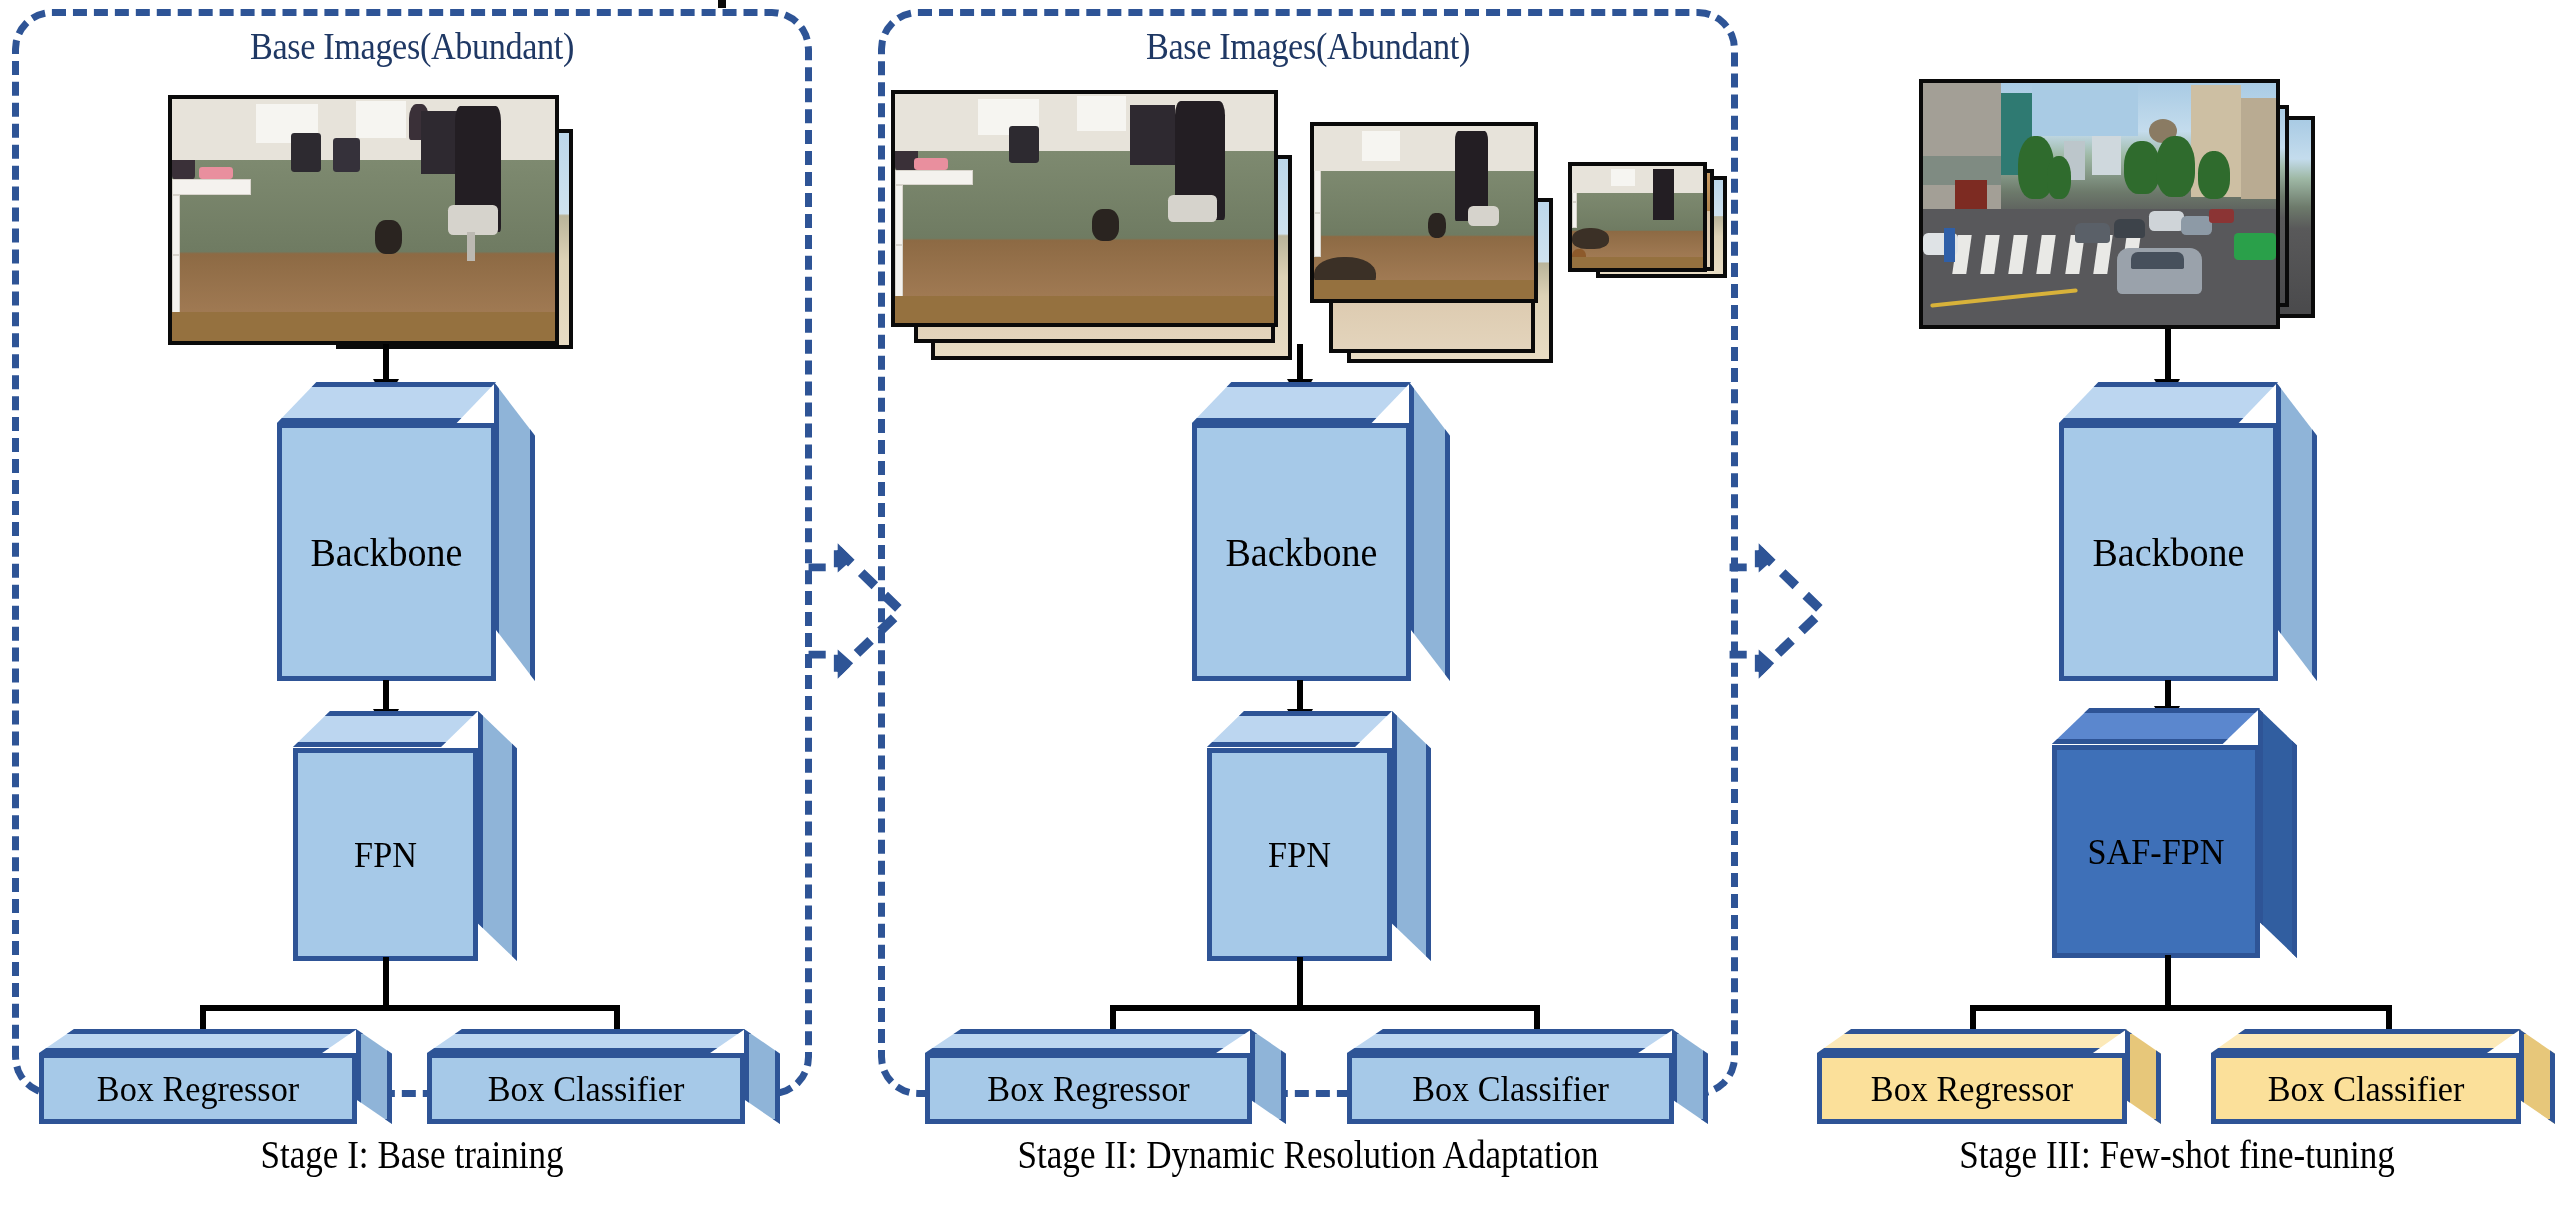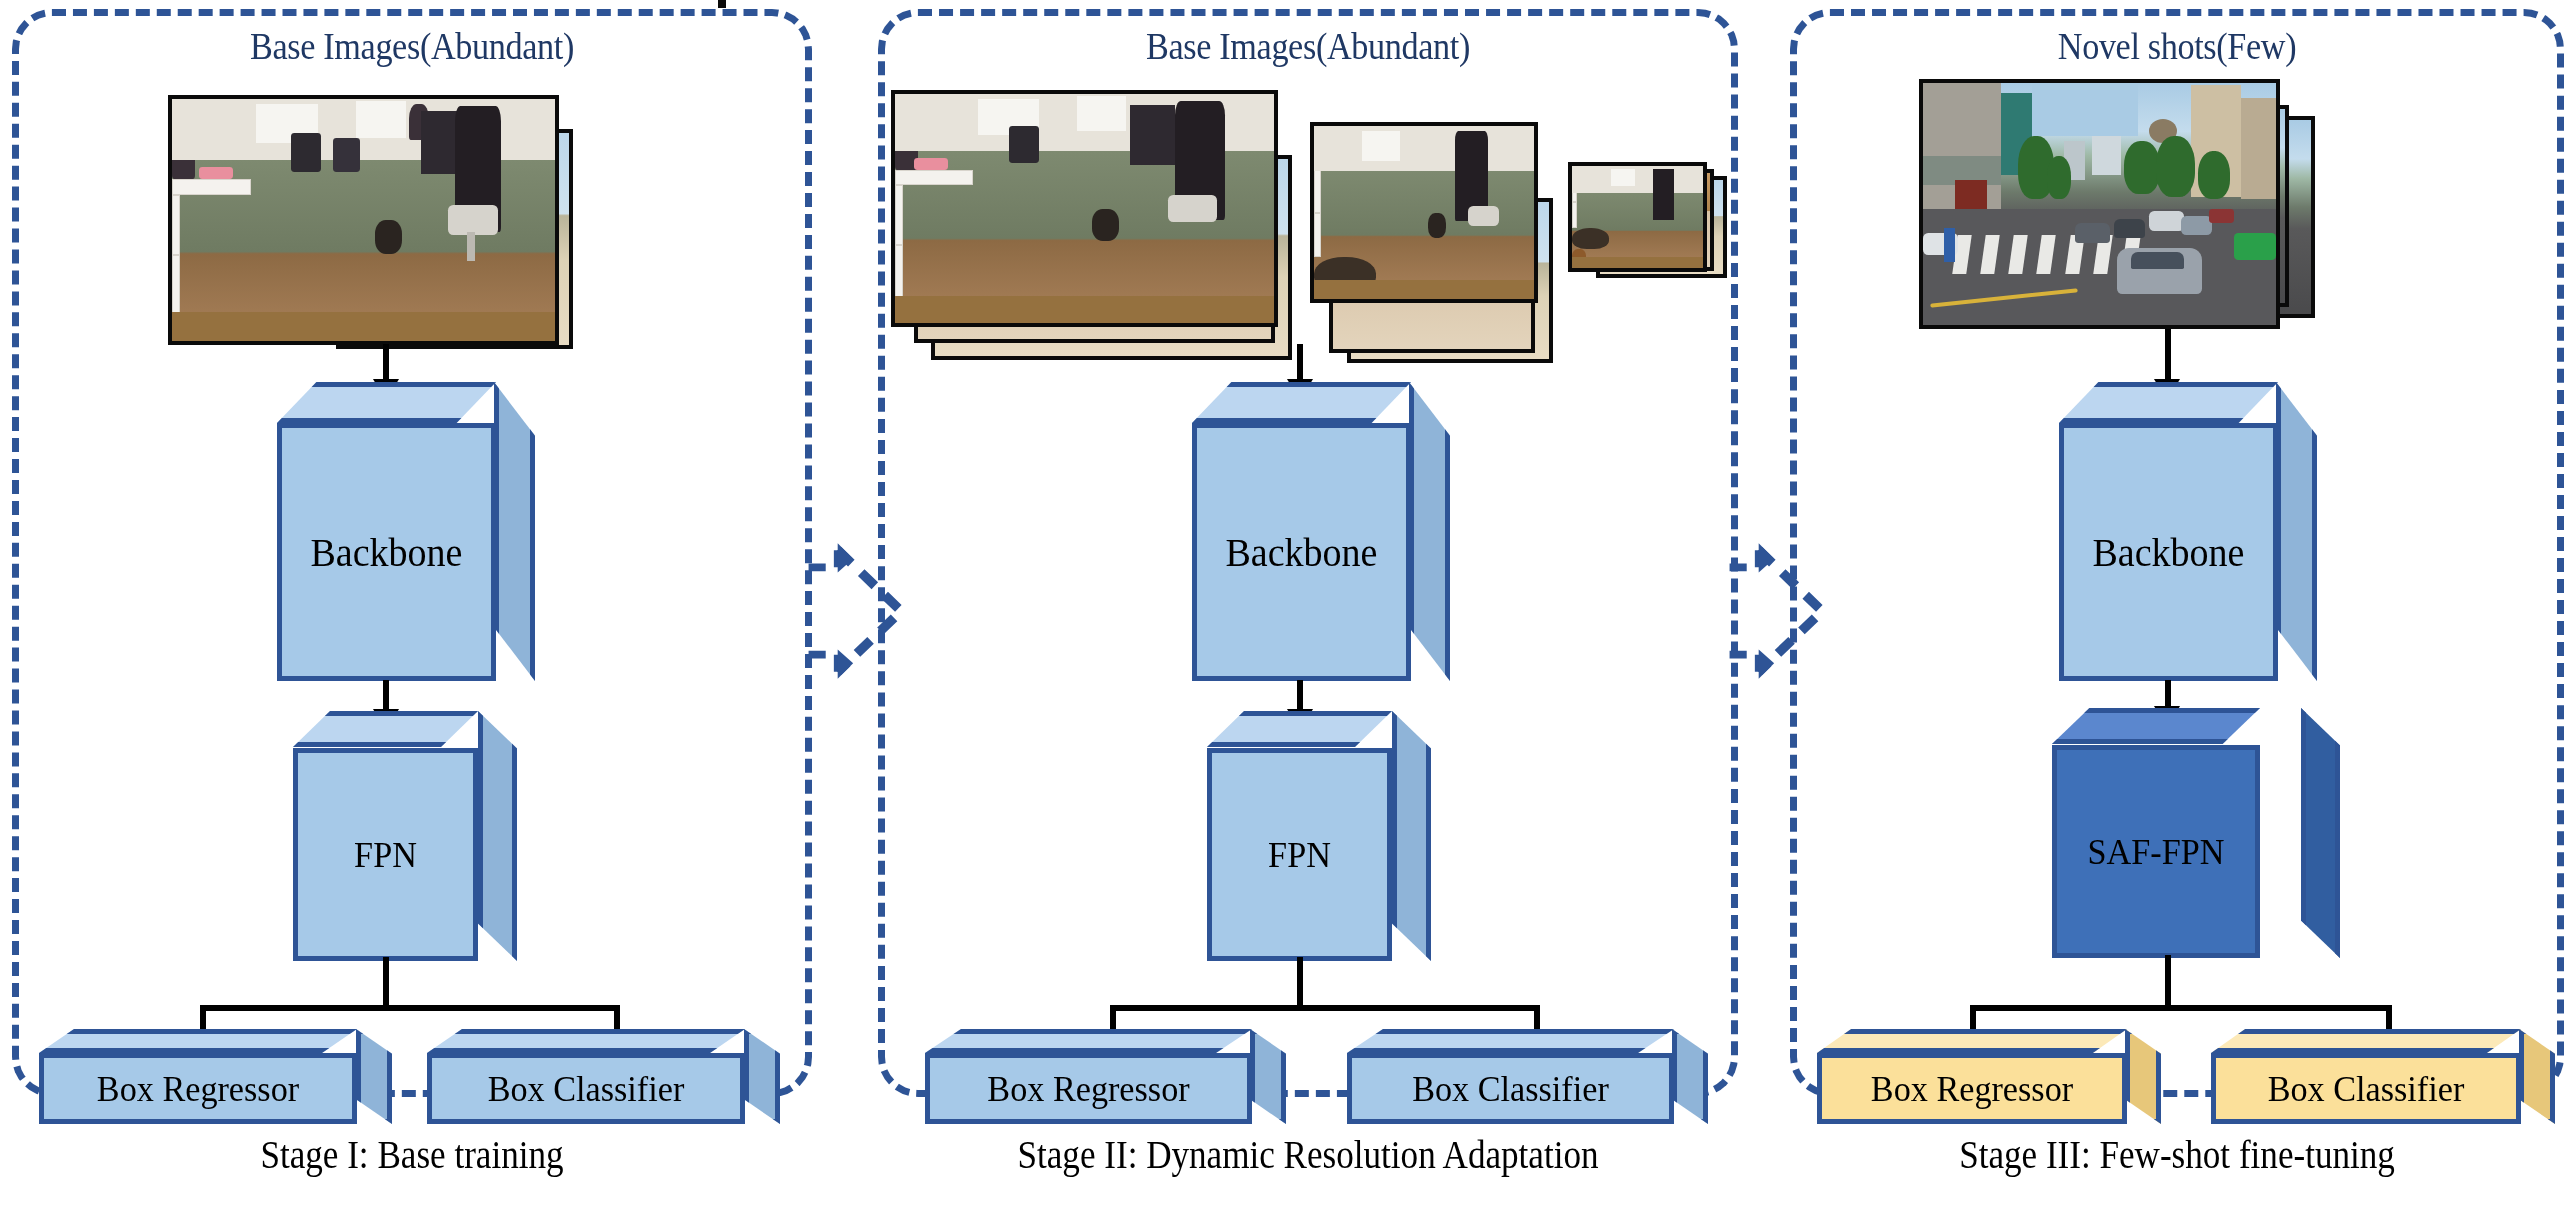--- a/index.html
+++ b/index.html
@@ -400,23 +400,20 @@
   <div class="dash-arrow" style="left:1721px;top:538px;width:120px;height:146px;">
     <svg width="120" height="146" viewBox="0 0 140 170">
       <polyline points="10,34 44,34 44,12" fill="none" stroke="#2E5496" stroke-width="9" stroke-dasharray="20 14"></polyline>
       <polyline points="10,136 44,136 44,158" fill="none" stroke="#2E5496" stroke-width="9" stroke-dasharray="20 14"></polyline>
       <path d="M44,14 L118,85 L44,156" fill="none" stroke="#2E5496" stroke-width="11" stroke-dasharray="22 16" stroke-linecap="butt"></path>
       <polygon points="44,6 44,40 62,24" fill="#2E5496"></polygon>
       <polygon points="44,164 44,130 62,146" fill="#2E5496"></polygon>
     </svg>
   </div>
 
-  <div class="stage-panel" style="left:1790px;top:8.6px;width:774px;height:1088px;">
-    <div class="panel-title">Novel shots(Few)</div>
-  </div>
 
   <div>
     <div class="photo" style="left:2065px;top:116px;width:250px;height:202px;">
       <div class="ph-inner sc-street"></div>
     </div>
     <div class="photo" style="left:2039px;top:105px;width:250px;height:202px;">
       <div class="ph-inner sc-street"></div>
     </div>
     <div class="photo" style="left:1919px;top:79px;width:361px;height:250px;">
       <div class="ph-inner sc-street">
@@ -476,21 +473,21 @@
     <div class="sidef" style="right:0;top:0;width:41px;height:299px;background:#8FB4D8;
                 border:5.2px solid #2E5496;box-sizing:border-box;
                 clip-path:polygon(0 0,100% 18%,100% 100%,0 82%);"></div>
     <div class="face" style="width:219px;height:258px;background:#A6C9E8;"></div>
     <div class="lbl" style="width:219px;height:258px;">Backbone</div>
   </div>
 
   <div class="vline" style="left:2165px;top:680px;height:52px;"></div>
   <div class="arrowhead" style="left:2154px;top:706px;"></div>
 
-  <div class="box3d sm" style="left:2052px;top:708px;width:288px;height:250px;border-radius:19px;">
+  <div class="box3d sm" style="left:2052px;top:708px;width:245px;height:250px;border-radius:19px;">
     <div class="topf" style="left:0;top:0;width:208px;height:36px;background:#5B87CE;
                 border:5.2px solid #2E5496;box-sizing:border-box;
                 clip-path:polygon(18% 0,100% 0,82% 100%,0 100%);"></div>
     <div class="sidef" style="right:0;top:0;width:39px;height:250px;background:#315EA0;
                 border:5.2px solid #2E5496;box-sizing:border-box;
                 clip-path:polygon(0 0,100% 15%,100% 100%,0 85%);"></div>
     <div class="face" style="width:208px;height:213px;background:#3E70B8;"></div>
     <div class="lbl" style="width:208px;height:213px;">SAF-FPN</div>
   </div>
 

